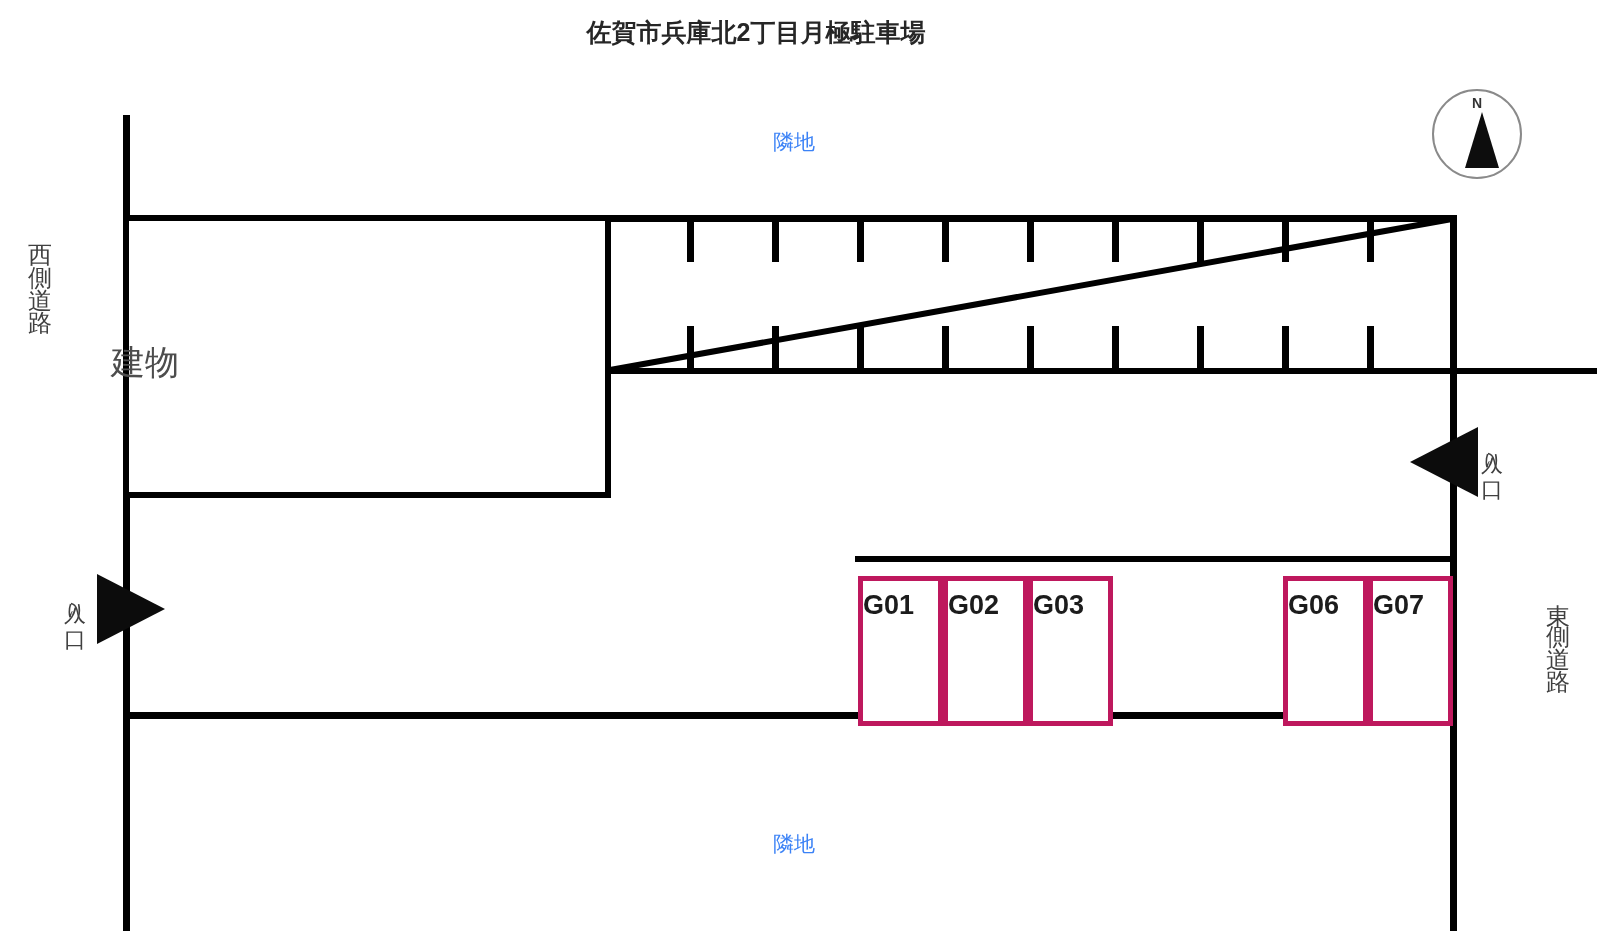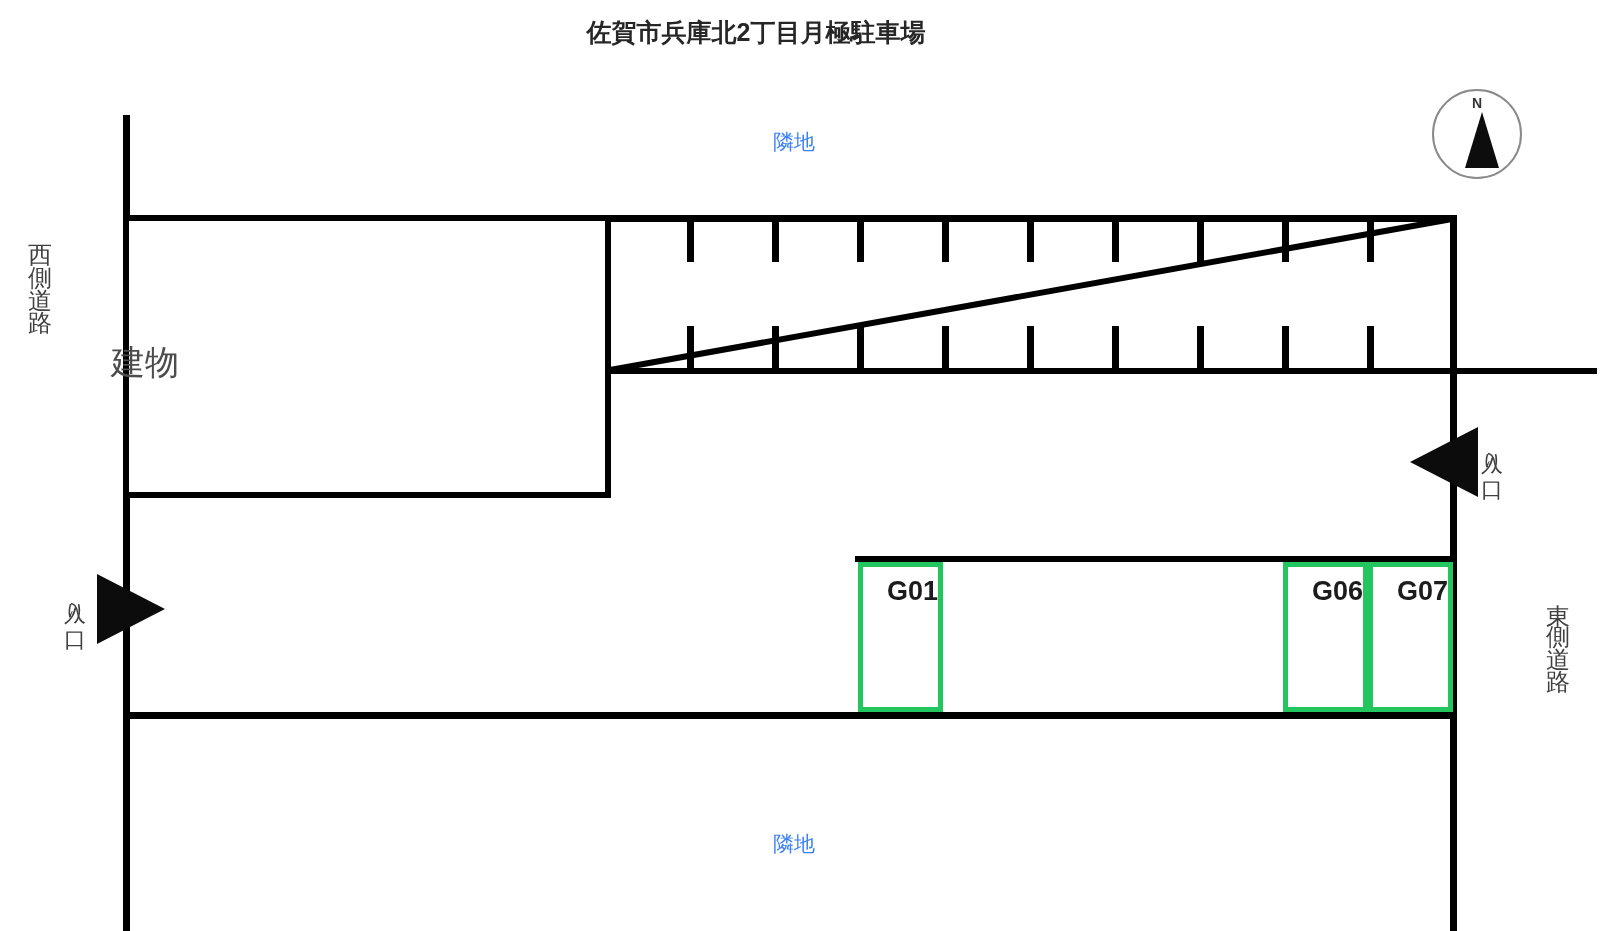--- a/index.html
+++ b/index.html
@@ -11,22 +11,22 @@
   
   .divider{position:absolute;top:215px;height:159px;width:7px;background:#000;z-index:1;}
   .eraser{position:absolute;left:668px;top:262px;width:732px;height:64px;background:#ffffff;z-index:2;}
   #diag-svg{position:absolute;left:0;top:0;z-index:3;pointer-events:none;}
   
   .building{position:absolute;left:123px;top:215px;width:488px;height:283px;
     border:6px solid #000;background:#fff;box-sizing:border-box;z-index:4;}
   .building-label{position:absolute;left:111px;top:340px;width:480px;text-align:left;
     font-size:34px;color:#4d4d4d;z-index:5;}
   
-  .stall{position:absolute;top:562px;width:85px;height:150px;border:5px solid #22c55e;
-    box-sizing:border-box;background:#fff;text-align:right;z-index:4;}
+  .stall{position:absolute;top:576px;width:85px;height:150px;border:5px solid #be185d;
+    box-sizing:border-box;background:#fff;text-align:left;z-index:4;}
   .stall span{display:inline-block;margin-top:9px;font-size:27px;font-weight:600;color:#1c1c1c;}
   
   .vtext{position:absolute;writing-mode:vertical-rl;text-orientation:upright;
     font-size:24px;color:#404040;letter-spacing:22px;z-index:6;}
   .vtext.small{font-size:22px;letter-spacing:3px;}
   
   .arrow-right{position:absolute;width:0;height:0;border-top:35px solid transparent;
     border-bottom:35px solid transparent;border-left:68px solid #0c0c0c;z-index:5;}
   .arrow-left{position:absolute;width:0;height:0;border-top:35px solid transparent;
     border-bottom:35px solid transparent;border-right:68px solid #0c0c0c;z-index:5;}
@@ -77,20 +77,24 @@
     <line x1="610" y1="370" x2="1452" y2="219" stroke="#000" stroke-width="6"></line>
   </svg>
 
   <div class="building"></div>
   <div class="building-label">建物</div>
 
   <div class="line" style="left:855px;top:556px;width:602px;height:6px;z-index:4;"></div>
 
   <div class="stall" style="left:858px;">
     <span>G01</span></div>
+  <div class="stall" style="left:943px;">
+    <span>G02</span></div>
+  <div class="stall" style="left:1028px;">
+    <span>G03</span></div>
   <div class="stall" style="left:1283px;text-decoration:underline;">
     <span>G06</span></div>
   <div class="stall" style="left:1368px;">
     <span>G07</span></div>
 
   <div class="arrow-right" style="left:97px;top:574px;"></div>
   <div class="vtext small" style="left:60px;top:584px;">入り口</div>
 
   <div class="arrow-left" style="left:1410px;top:427px;"></div>
   <div class="vtext small" style="left:1477px;top:434px;">入り口</div>

